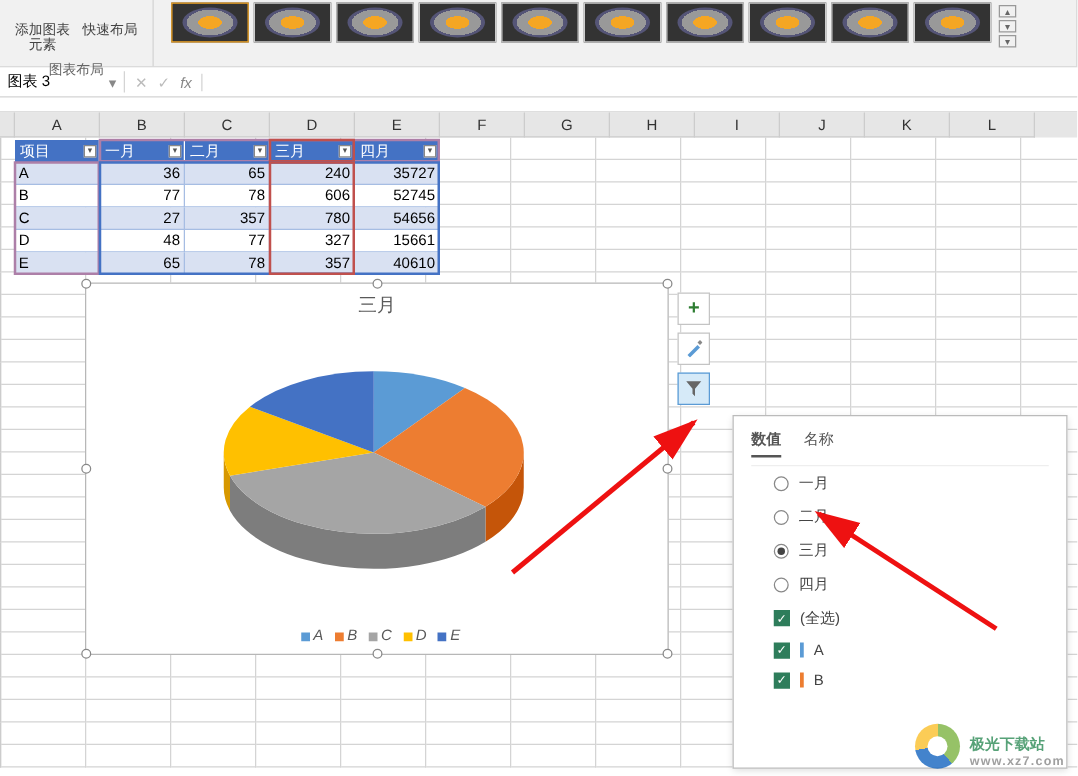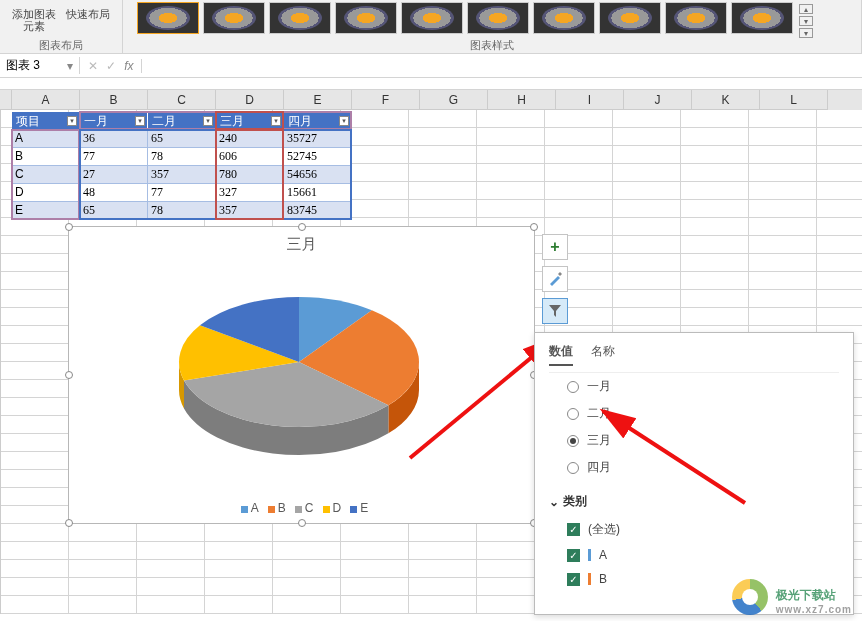--- a/index.html
+++ b/index.html
@@ -1,33 +1,33 @@
 <!DOCTYPE html>
 <html><head>
   <meta charset="utf-8">
   <style>
     * { margin: 0; padding: 0; box-sizing: border-box; font-family: "Microsoft YaHei", sans-serif; font-size: 12px; }
     body { width: 862px; height: 621px; background: #fff; overflow: hidden; position: relative; }
     
     
     .ribbon { height: 54px; background: #f1f1f1; border-bottom: 1px solid #d4d4d4; display: flex; }
     .ribbon-group { padding: 0 8px; border-right: 1px solid #d4d4d4; display: flex; flex-direction: column; justify-content: space-between; }
-    .ribbon-group-buttons { display: flex; gap: 2px; padding-top: 6px; }
+    .ribbon-group-buttons { display: flex; gap: 2px; padding-top: 16px; }
     .ribbon-btn { height: 32px; padding: 2px 4px; font-size: 11px; line-height: 12px; text-align: center; color: #444; }
     .ribbon-group-label { font-size: 11px; color: #666; text-align: center; padding-bottom: 3px; }
     .chart-styles { flex: 1; display: flex; flex-direction: column; }
     .style-thumbs { display: flex; gap: 4px; padding: 2px 6px; }
     .style-thumb { width: 62px; height: 32px; background: #333; border: 1px solid #ccc; position: relative; overflow: hidden; }
     .style-thumb::after { content: ""; position: absolute; inset: 3px 8px; background: radial-gradient(ellipse at center, #f5a623 0 30%, #999 30% 60%, #557 60% 100%); border-radius: 50%; }
     .style-caret { width: 14px; display: flex; flex-direction: column; gap: 2px; padding-top: 4px; }
     .style-caret span { height: 10px; border: 1px solid #999; font-size: 8px; text-align: center; color: #666; }
     
     
     .formula-row { height: 24px; border-bottom: 1px solid #d4d4d4; display: flex; align-items: center; background: #fff; }
-    .name-box { width: 80px; border-right: 1px solid #d4d4d4; padding: 0 6px; display: flex; justify-content: space-between; align-items: center; }
+    .name-box { width: 100px; border-right: 1px solid #d4d4d4; padding: 0 6px; display: flex; justify-content: space-between; align-items: center; }
     .fb-icons { display: flex; align-items: center; gap: 8px; padding: 0 8px; color: #bbb; border-right: 1px solid #d4d4d4; }
     .fx { font-style: italic; color: #888; }
     
     
     .grid-area { position: relative; height: 543px; overflow: hidden; }
     .col-headers { display: flex; height: 20px; background: #e6e6e6; }
     .corner { width: 12px; border-right: 1px solid #ccc; border-bottom: 1px solid #ccc; background: #e6e6e6; }
     .col-h { width: 68px; border-right: 1px solid #ccc; border-bottom: 1px solid #ccc; text-align: center; line-height: 20px; color: #333; }
     .grid-body { display: flex; }
     .row-headers { width: 12px; }
@@ -36,50 +36,50 @@
     .cell-row { display: flex; height: 18px; }
     .cell { width: 68px; height: 18px; border-right: 1px solid #d4d4d4; border-bottom: 1px solid #d4d4d4; padding: 0 3px; line-height: 17px; }
     
     
     .tbl-overlay { position: absolute; left: 12px; top: 34px; }
     .tbl-header-row { display: flex; }
     .tbl-h { width: 68px; height: 18px; background: #4472C4; color: #fff; font-size: 11px; display: flex; align-items: center; justify-content: space-between; padding: 0 2px 0 4px; border-right: 1px solid #fff; }
     .tbl-h .dd { width: 10px; height: 10px; background: #fff; border: 1px solid #888; font-size: 7px; line-height: 8px; text-align: center; color: #555; }
     .tbl-data-row { display: flex; }
     .tbl-cell { width: 68px; height: 18px; border-right: 1px solid #a6bde3; border-bottom: 1px solid #a6bde3; padding: 0 3px; line-height: 17px; }
-    .tbl-cell.num { text-align: left; font-family: Liberation Serif, serif; }
+    .tbl-cell.num { text-align: right; }
     .tbl-row-odd .tbl-cell { background: #D9E1F2; }
     .tbl-row-even .tbl-cell { background: #fff; }
     
     .sel-border-blue { position: absolute; border: 2px solid #4472C4; pointer-events: none; }
     .sel-border-red { position: absolute; border: 2px solid #C0504D; pointer-events: none; }
     .sel-border-purple { position: absolute; border: 2px solid #AD7FA8; pointer-events: none; }
     
     
     .chart-obj { position: absolute; left: 68px; top: 148px; width: 467px; height: 298px; background: #fff; border: 1px solid #b7b7b7; }
     .chart-handle { position: absolute; width: 8px; height: 8px; background: #fff; border: 1px solid #888; border-radius: 50%; }
     .h-tl { left: -4px; top: -4px; } .h-tr { right: -4px; top: -4px; }
     .h-bl { left: -4px; bottom: -4px; } .h-br { right: -4px; bottom: -4px; }
     .h-tc { left: 50%; top: -4px; margin-left: -4px; } .h-bc { left: 50%; bottom: -4px; margin-left: -4px; }
     .h-ml { left: -4px; top: 50%; margin-top: -4px; } .h-mr { right: -4px; top: 50%; margin-top: -4px; }
     .chart-title { text-align: center; font-size: 15px; color: #595959; padding-top: 8px; }
     .pie-3d { position: absolute; left: 80px; top: 50px; width: 300px; height: 190px; }
-    .legend { position: absolute; bottom: 8px; left: 0; right: 0; text-align: center; font-size: 11px; color: #595959; }
+    .legend { position: absolute; bottom: 8px; left: 0; right: 0; text-align: center; font-size: 11px; color: #595959; font-style: italic; }
     .legend span.swatch { display: inline-block; width: 7px; height: 7px; margin: 0 3px 0 6px; vertical-align: middle; }
     
     
     .chart-side-btns { position: absolute; left: 542px; top: 156px; display: flex; flex-direction: column; gap: 6px; }
     .side-btn { width: 26px; height: 26px; border: 1px solid #c4c4c4; background: #fff; display: flex; align-items: center; justify-content: center; color: #666; }
     .side-btn.active { background: #d6eaf8; border-color: #5b9bd5; }
     
     
     .arrow { position: absolute; pointer-events: none; }
     
     
-    .filter-panel { position: absolute; right: 8px; top: 332px; width: 320px; height: 283px; background: #fff; border: 1px solid #bbb; box-shadow: 0 2px 6px rgba(0,0,0,.15); padding: 10px 14px; }
+    .filter-panel { position: absolute; right: 8px; top: 332px; width: 268px; height: 283px; background: #fff; border: 1px solid #bbb; box-shadow: 0 2px 6px rgba(0,0,0,.15); padding: 10px 14px; }
     .fp-tabs { display: flex; gap: 18px; border-bottom: 1px solid #eee; padding-bottom: 6px; }
     .fp-tab { color: #555; padding-bottom: 4px; }
     .fp-tab.active { font-weight: bold; border-bottom: 2px solid #555; }
     .fp-section-header { display: flex; align-items: center; gap: 4px; margin: 12px 0 6px; font-weight: bold; color: #333; }
     .fp-section-header::before { content: "⌄"; font-size: 12px; }
     .fp-item { display: flex; align-items: center; gap: 8px; padding: 5px 0 5px 18px; color: #444; }
     .radio { width: 12px; height: 12px; border: 1px solid #888; border-radius: 50%; position: relative; }
     .radio.checked::after { content: ""; position: absolute; left: 2px; top: 2px; width: 6px; height: 6px; background: #444; border-radius: 50%; }
     .checkbox { width: 13px; height: 13px; background: #2e7d5b; display: flex; align-items: center; justify-content: center; color: #fff; font-size: 10px; }
     .cat-swatch { width: 3px; height: 12px; display: inline-block; }
@@ -116,21 +116,20 @@
         <div class="style-thumb"></div>
         <div class="style-thumb"></div>
         <div class="style-thumb"></div>
       </div>
       <div class="style-caret">
           <span>▴</span>
           <span>▾</span>
           <span>▾</span>
         </div>
     </div>
-    <div class="ribbon-group-label">图表样式</div>
   </div>
 </div>
 
 <div class="formula-row">
   <div class="name-box">
     <span>图表 3</span>
     <span style="color:#888;">▾</span>
   </div>
   <div class="fb-icons">
     <span>✕</span>
@@ -665,21 +664,21 @@
           <div class="tbl-cell num">48</div>
           <div class="tbl-cell num">77</div>
           <div class="tbl-cell num">327</div>
           <div class="tbl-cell num">15661</div>
         </div>
         <div class="tbl-data-row tbl-row-odd">
           <div class="tbl-cell">E</div>
           <div class="tbl-cell num">65</div>
           <div class="tbl-cell num">78</div>
           <div class="tbl-cell num">357</div>
-          <div class="tbl-cell num">83745</div>
+          <div class="tbl-cell num">40610</div>
         </div>
       </div>
 
     <div class="sel-border-purple" style="left:-1px;top:17px;width:69px;height:91px;"></div>
     <div class="sel-border-purple" style="left:67px;top:-1px;width:273px;height:19px;"></div>
     <div class="sel-border-red" style="left:203px;top:-1px;width:69px;height:19px;"></div>
     <div class="sel-border-blue" style="left:67px;top:17px;width:273px;height:91px;"></div>
     <div class="sel-border-red" style="left:203px;top:17px;width:69px;height:91px;"></div>
   </div>
 
@@ -748,23 +747,20 @@
       </div>
       <div class="fp-item">
         <span class="radio checked"></span>
         <span>三月</span>
       </div>
       <div class="fp-item">
         <span class="radio "></span>
         <span>四月</span>
       </div>
     </div>
-  <div class="fp-section-header">
-      <span>类别</span>
-    </div>
   <div class="fp-item">
     <span class="checkbox">✓</span>
     <span>(全选)</span>
   </div>
   <div id="cat-list">
       <div class="fp-item">
         <span class="checkbox">✓</span>
         <span class="cat-swatch" style="background:#5B9BD5;"></span>
         <span>A</span>
       </div>

